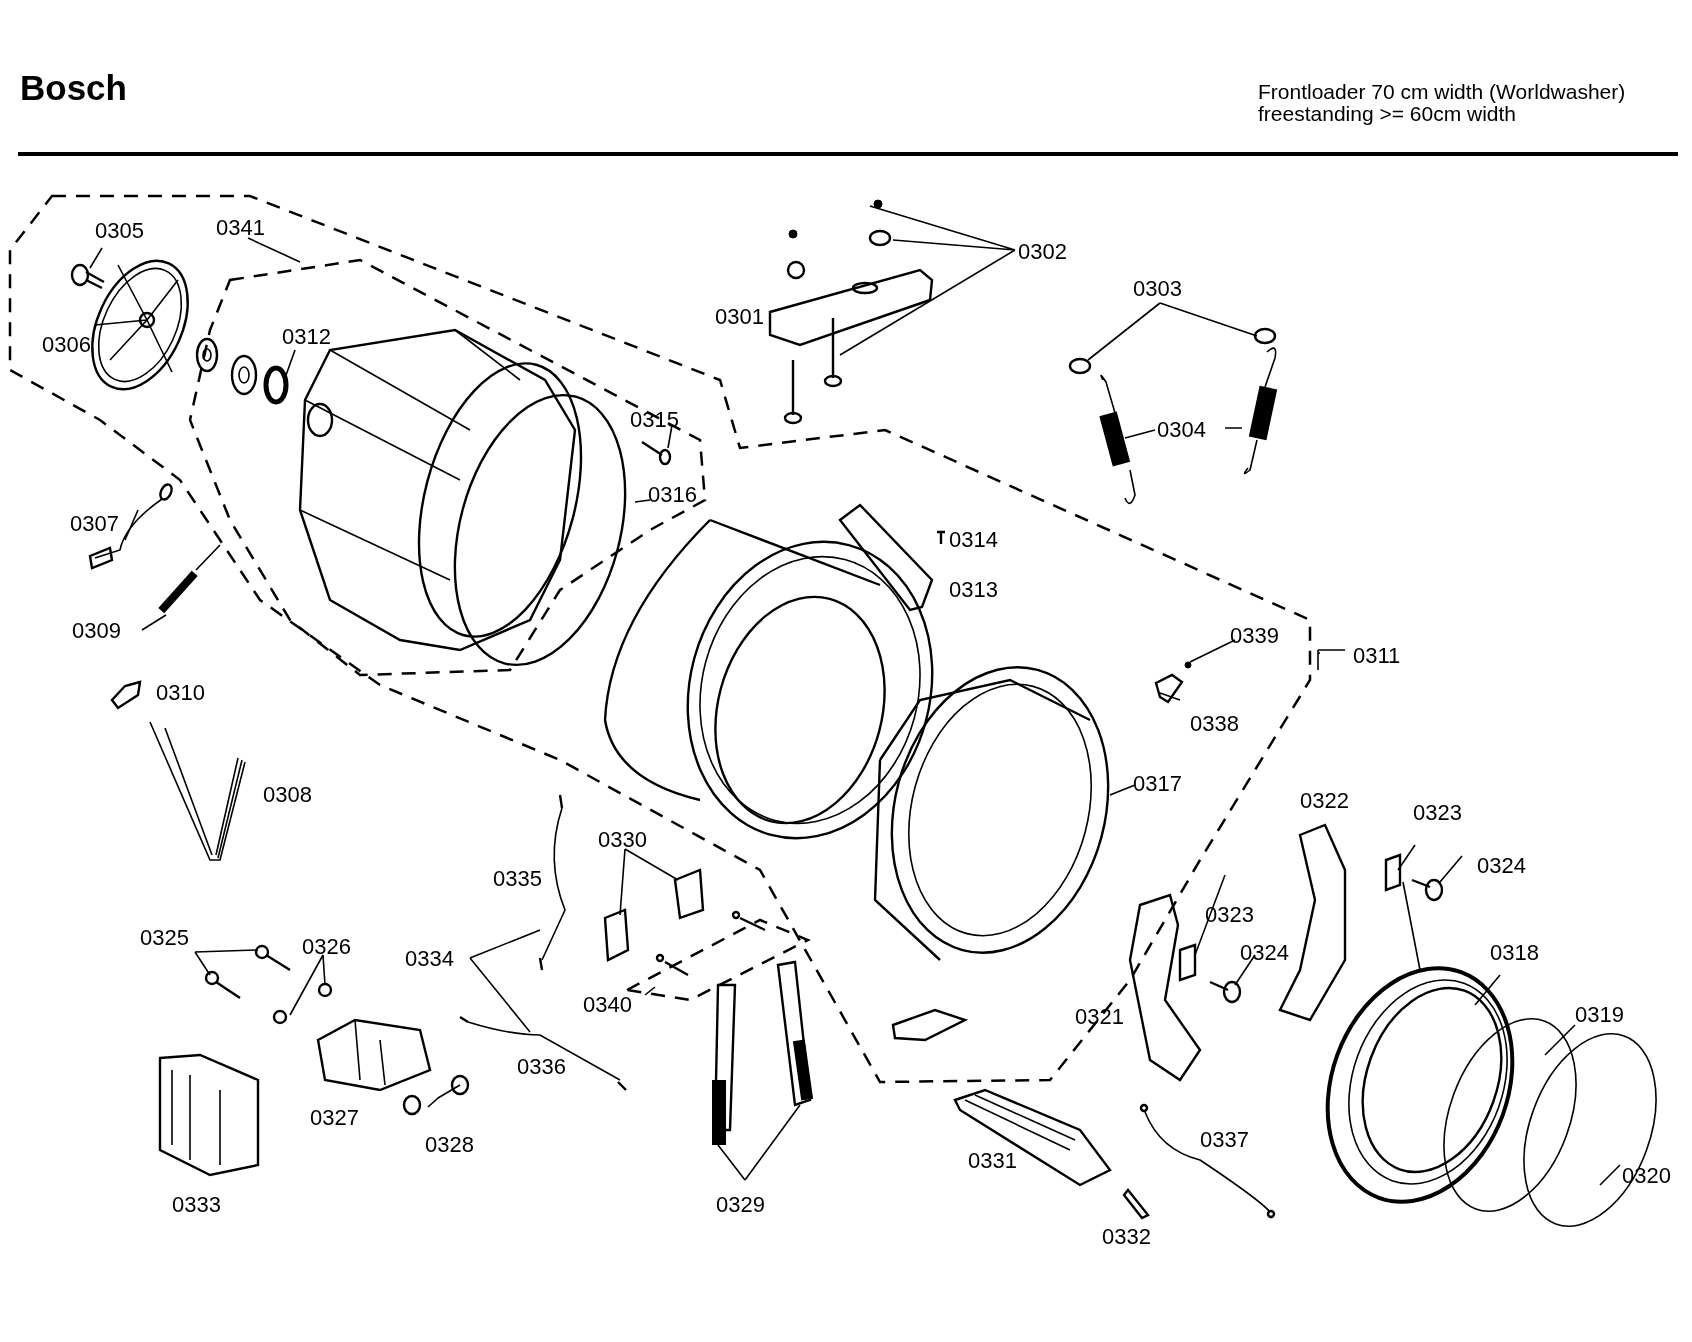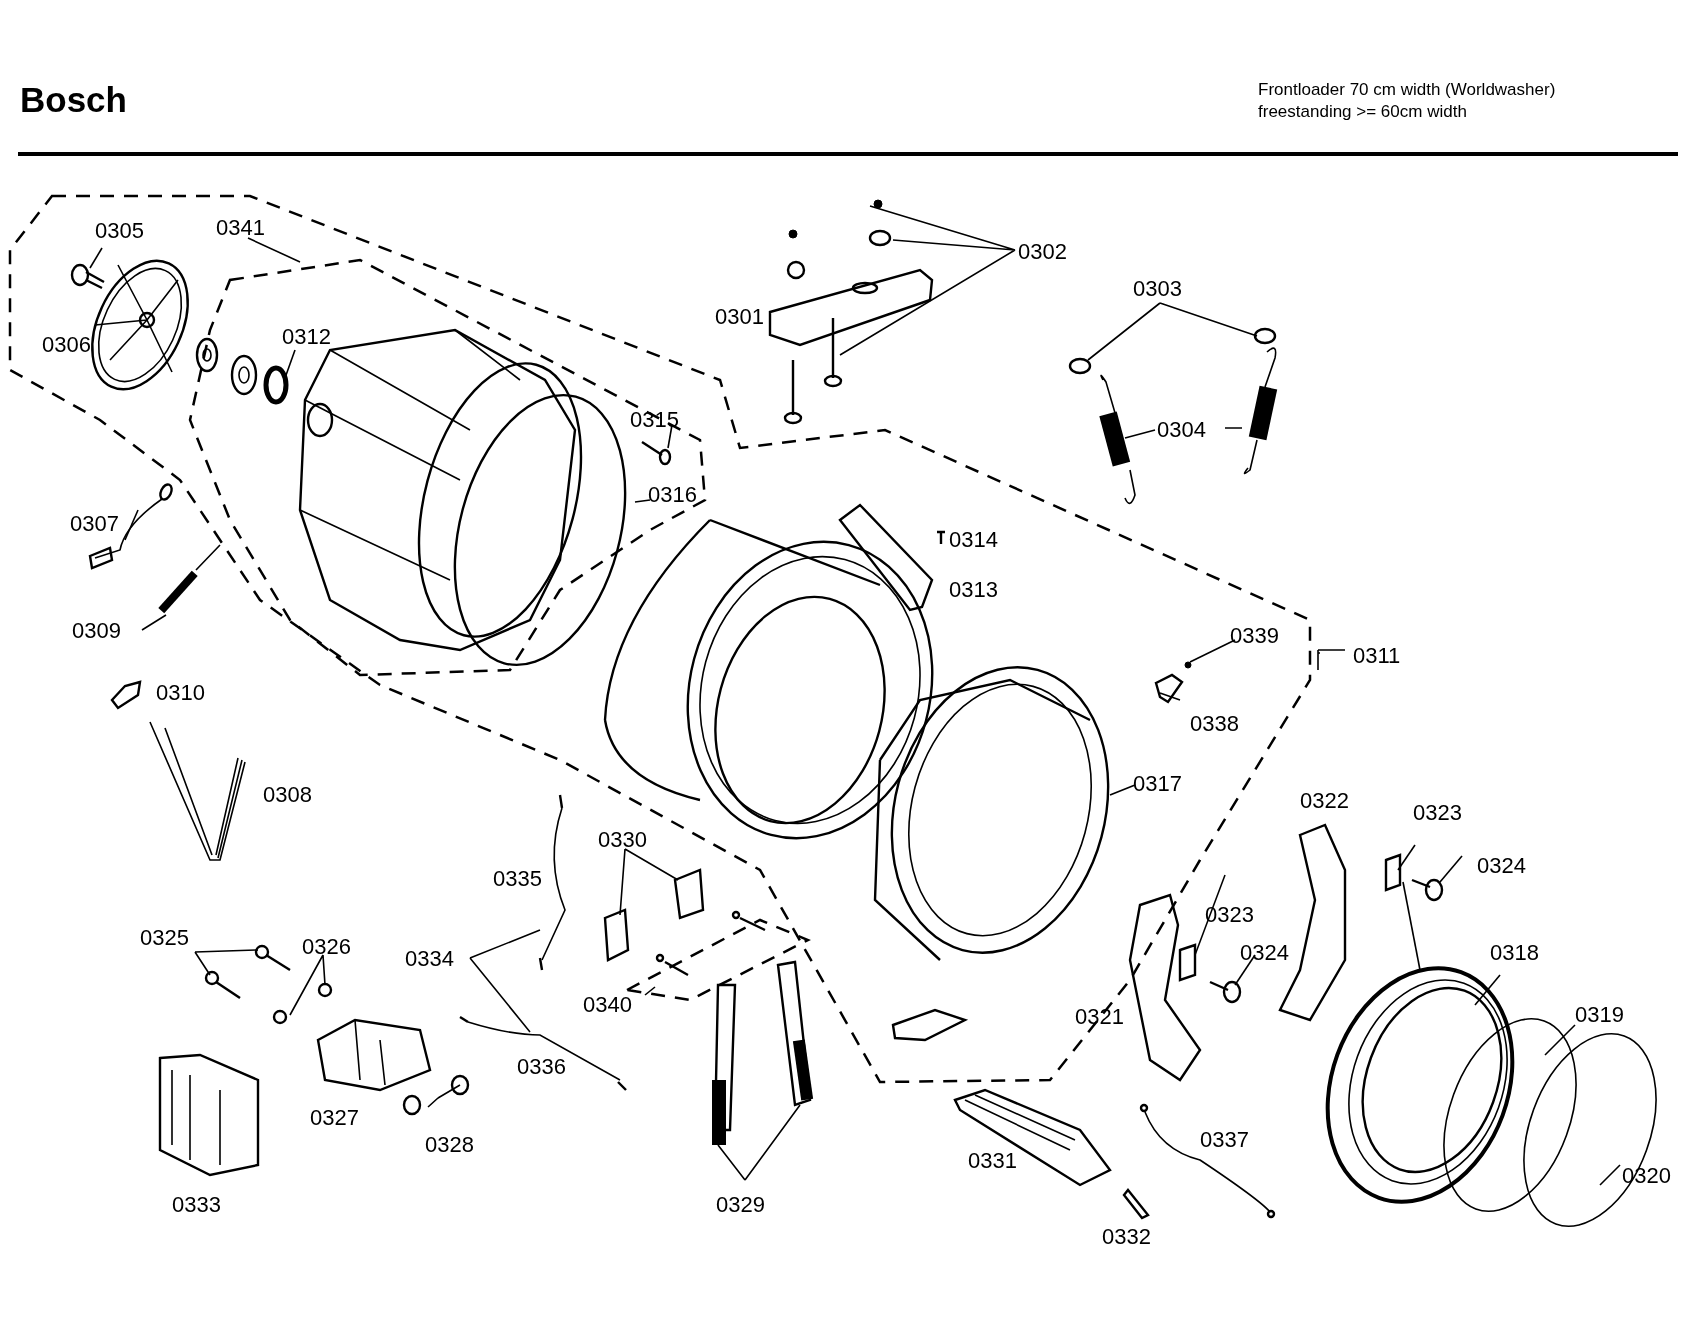--- a/index.html
+++ b/index.html
@@ -1,18 +1,18 @@
 <!DOCTYPE html>
 <html><head>
 <meta charset="utf-8">
 <style>
   html,body{margin:0;padding:0;background:#fff;}
   body{width:1692px;height:1342px;position:relative;overflow:hidden;font-family:"Liberation Sans",sans-serif;color:#000;}
-  .brand{position:absolute;left:20px;top:80px;font-size:35px;font-weight:bold;}
-  .subtitle{position:absolute;left:1258px;font-size:17px;}
+  .brand{position:absolute;left:20px;top:68px;font-size:35px;font-weight:bold;}
+  .subtitle{position:absolute;left:1258px;font-size:21px;}
   .sub1{top:80px;}
   .sub2{top:102px;}
   .rule{position:absolute;left:18px;top:152px;width:1660px;height:4px;background:#000;}
   svg.diag{position:absolute;left:0;top:0;}
   .lbl{font-family:"Liberation Sans",sans-serif;font-size:22px;fill:#000;}
   .dash{fill:none;stroke:#000;stroke-width:2.5;stroke-dasharray:14 10;}
   .ln{fill:none;stroke:#000;stroke-width:1.6;}
   .pt{fill:none;stroke:#000;stroke-width:2.4;}
   .ptf{fill:#000;stroke:#000;stroke-width:1;}
 </style>

